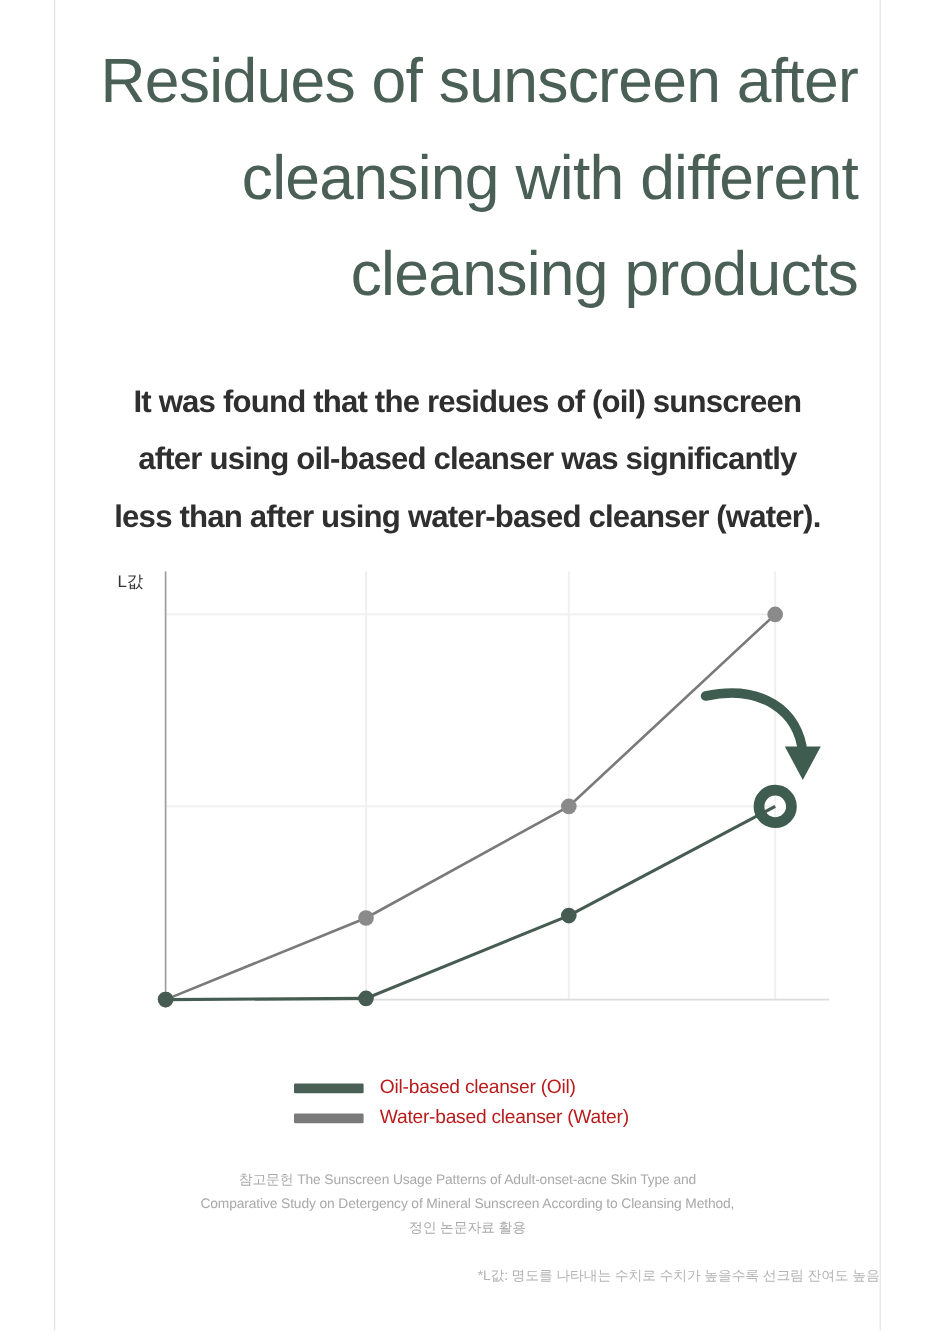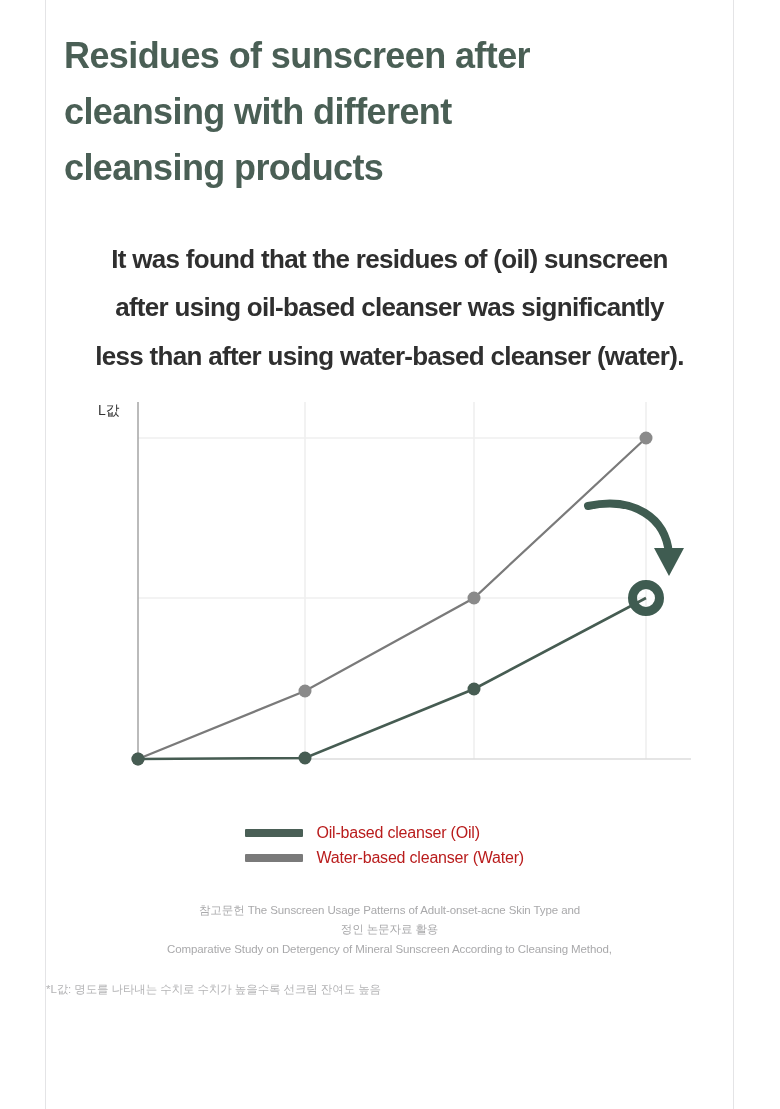--- a/index.html
+++ b/index.html
@@ -23,23 +23,23 @@
 
   .content {
     position: absolute;
     left: 46px; right: 47px; top: 0; bottom: 0;
   }
 
   
   .title {
     margin-top: 28px;
     padding: 0 18px;
-    text-align: left;
-    font-size: 36px;
-    font-weight: 700;
+    text-align: right;
+    font-size: 52px;
+    font-weight: 400;
     line-height: 1.55;
     letter-spacing: -0.6px;
     color: #4a5f55;
   }
   .title .tline { display: block; }
 
   
   .lead {
     margin-top: 40px;
     padding: 0 8px;
@@ -113,21 +113,21 @@
     text-align: center;
     font-size: 11.5px;
     line-height: 1.72;
     color: #a9a9ab;
     letter-spacing: -0.1px;
     padding: 0 40px;
   }
   .refs .rline { display: block; }
   .note {
     margin-top: 22px;
-    text-align: left;
+    text-align: right;
     font-size: 11.5px;
     color: #b3b3b5;
     letter-spacing: -0.1px;
   }
 </style>
 </head>
 <body>
 
 <div class="page">
 
@@ -201,20 +201,20 @@
         <span class="legend-text">Oil-based cleanser (Oil)</span>
       </div>
       <div class="legend-row">
         <span class="legend-swatch" style="background:#7a7a7a;"></span>
         <span class="legend-text">Water-based cleanser (Water)</span>
       </div>
     </div>
 
     <div class="refs">
       <span class="rline">참고문헌 The Sunscreen Usage Patterns of Adult-onset-acne Skin Type and</span>
+      <span class="rline">Comparative Study on Detergency of Mineral Sunscreen According to Cleansing Method,</span>
       <span class="rline">정인 논문자료 활용</span>
-      <span class="rline">Comparative Study on Detergency of Mineral Sunscreen According to Cleansing Method,</span>
     </div>
 
     <div class="note">*L값: 명도를 나타내는 수치로 수치가 높을수록 선크림 잔여도 높음</div>
 
   </div>
 </div>
 
 </body></html>

